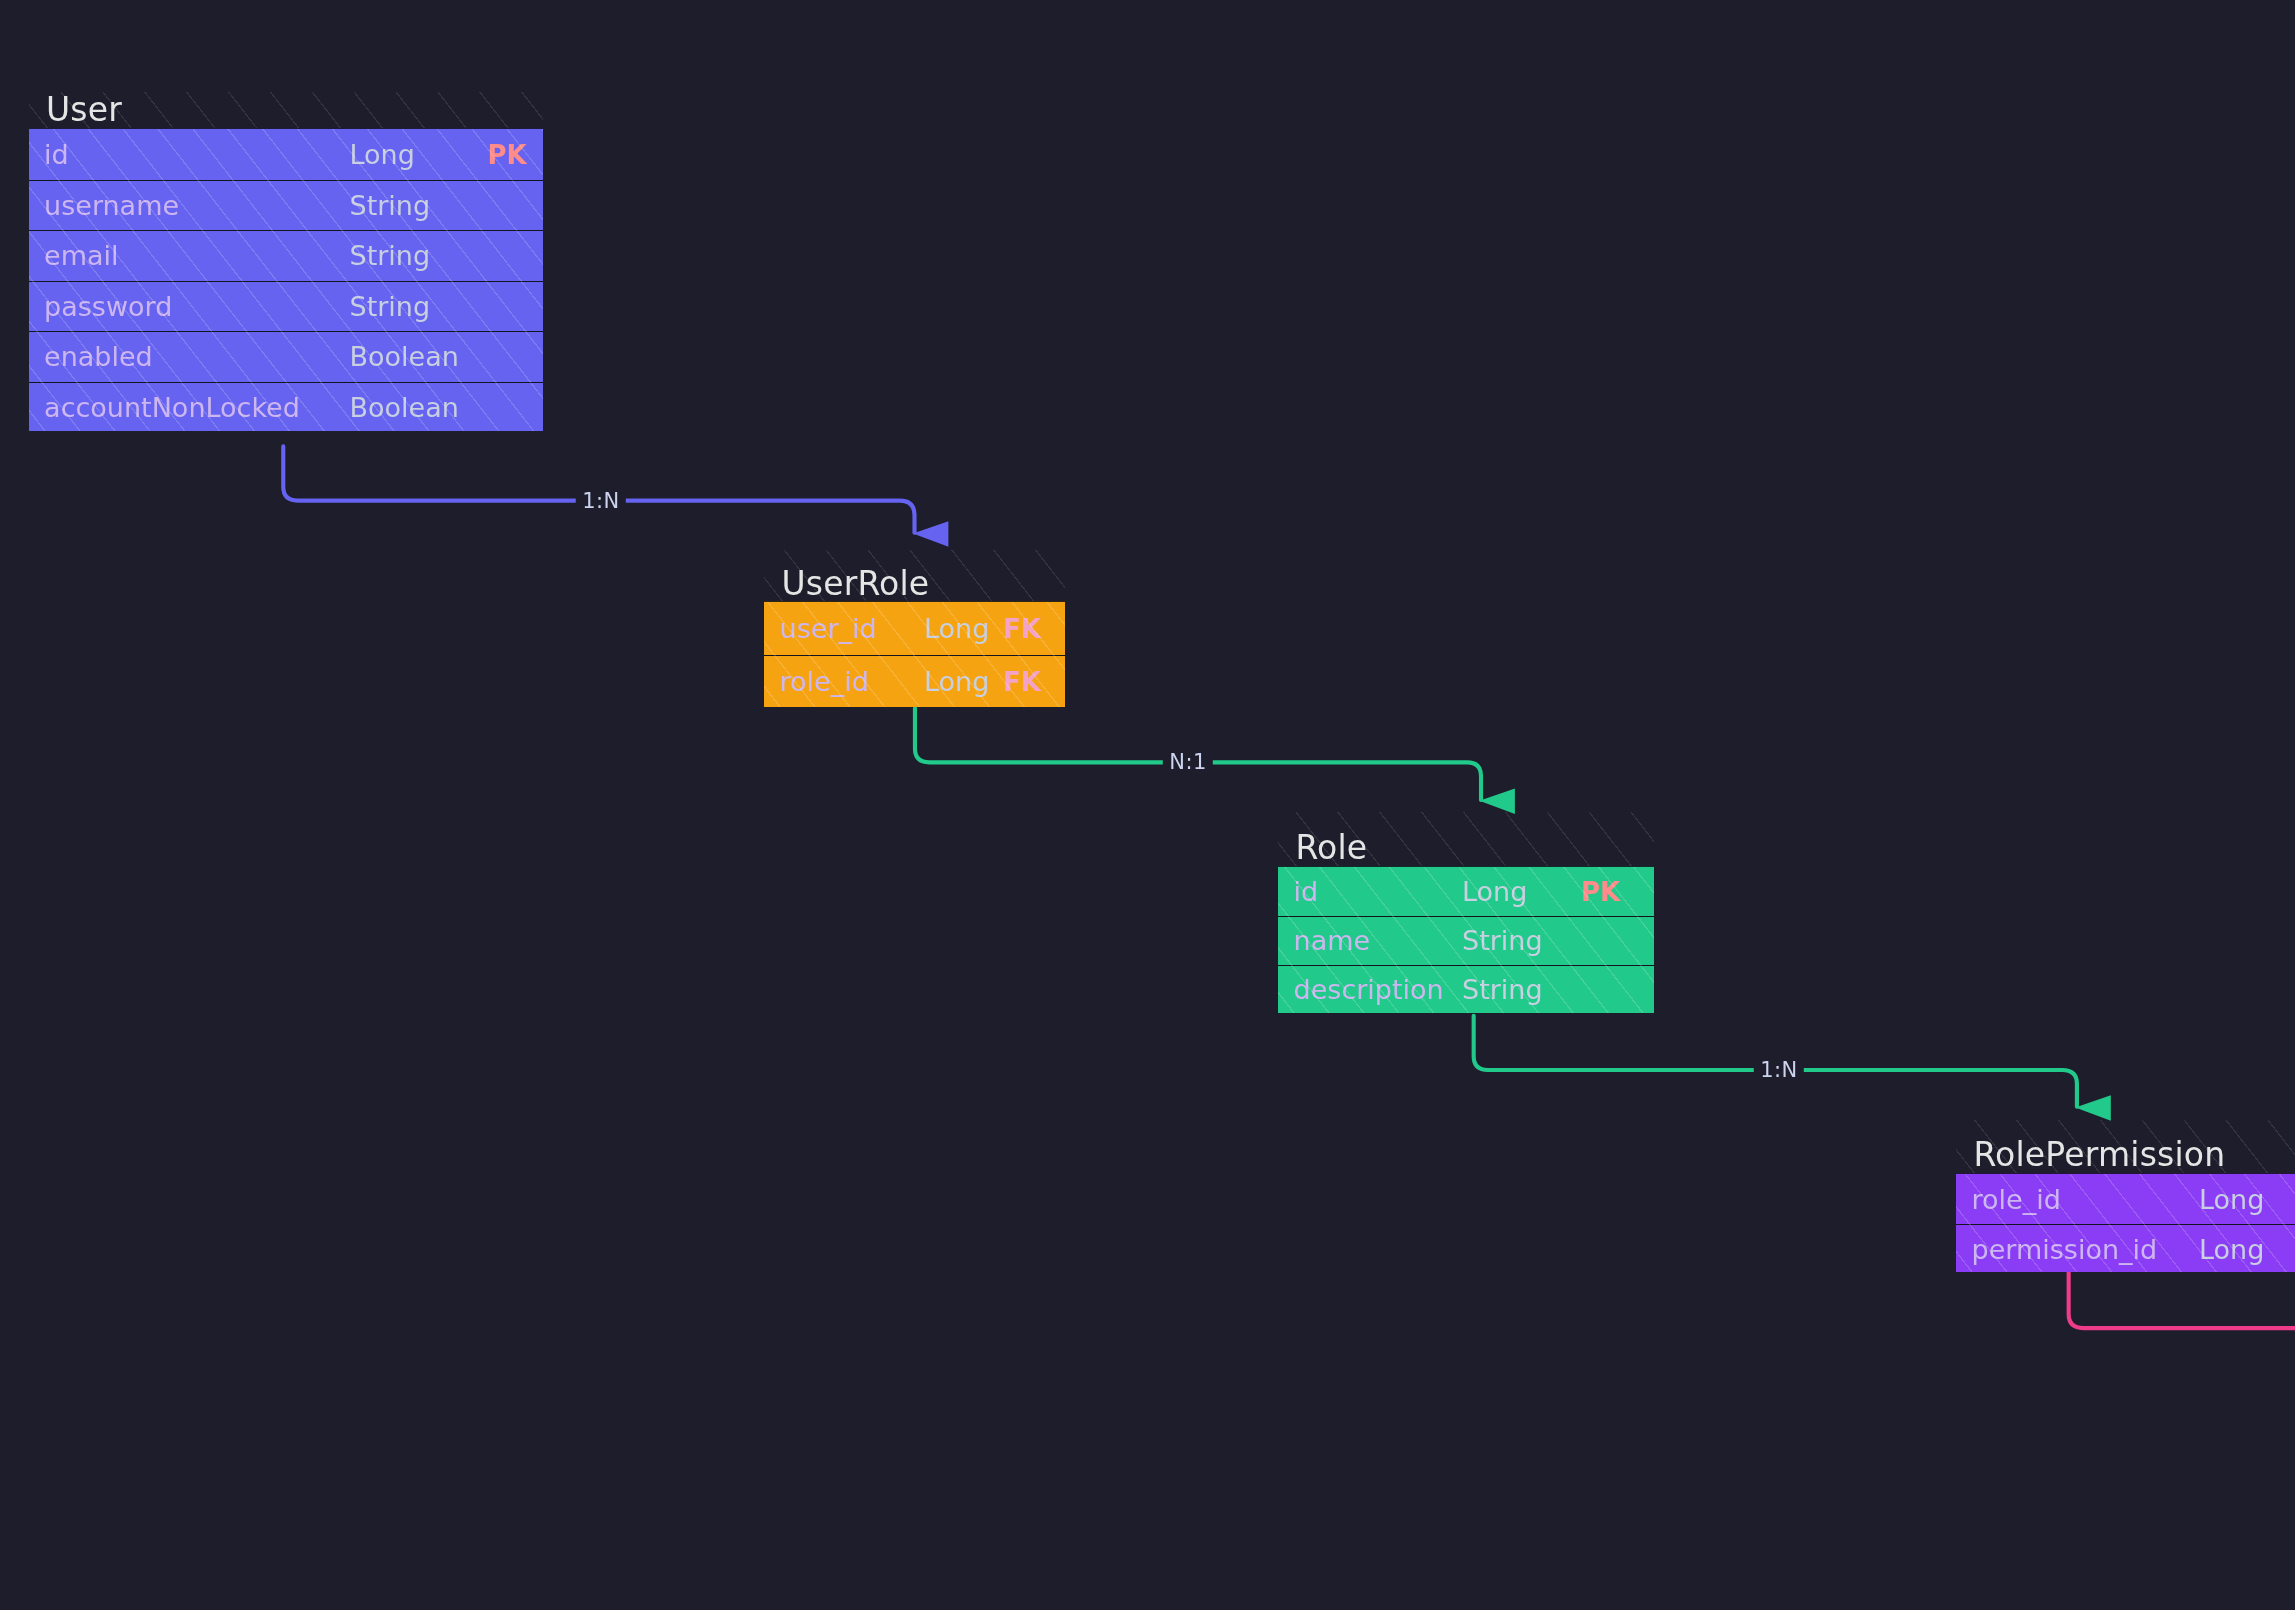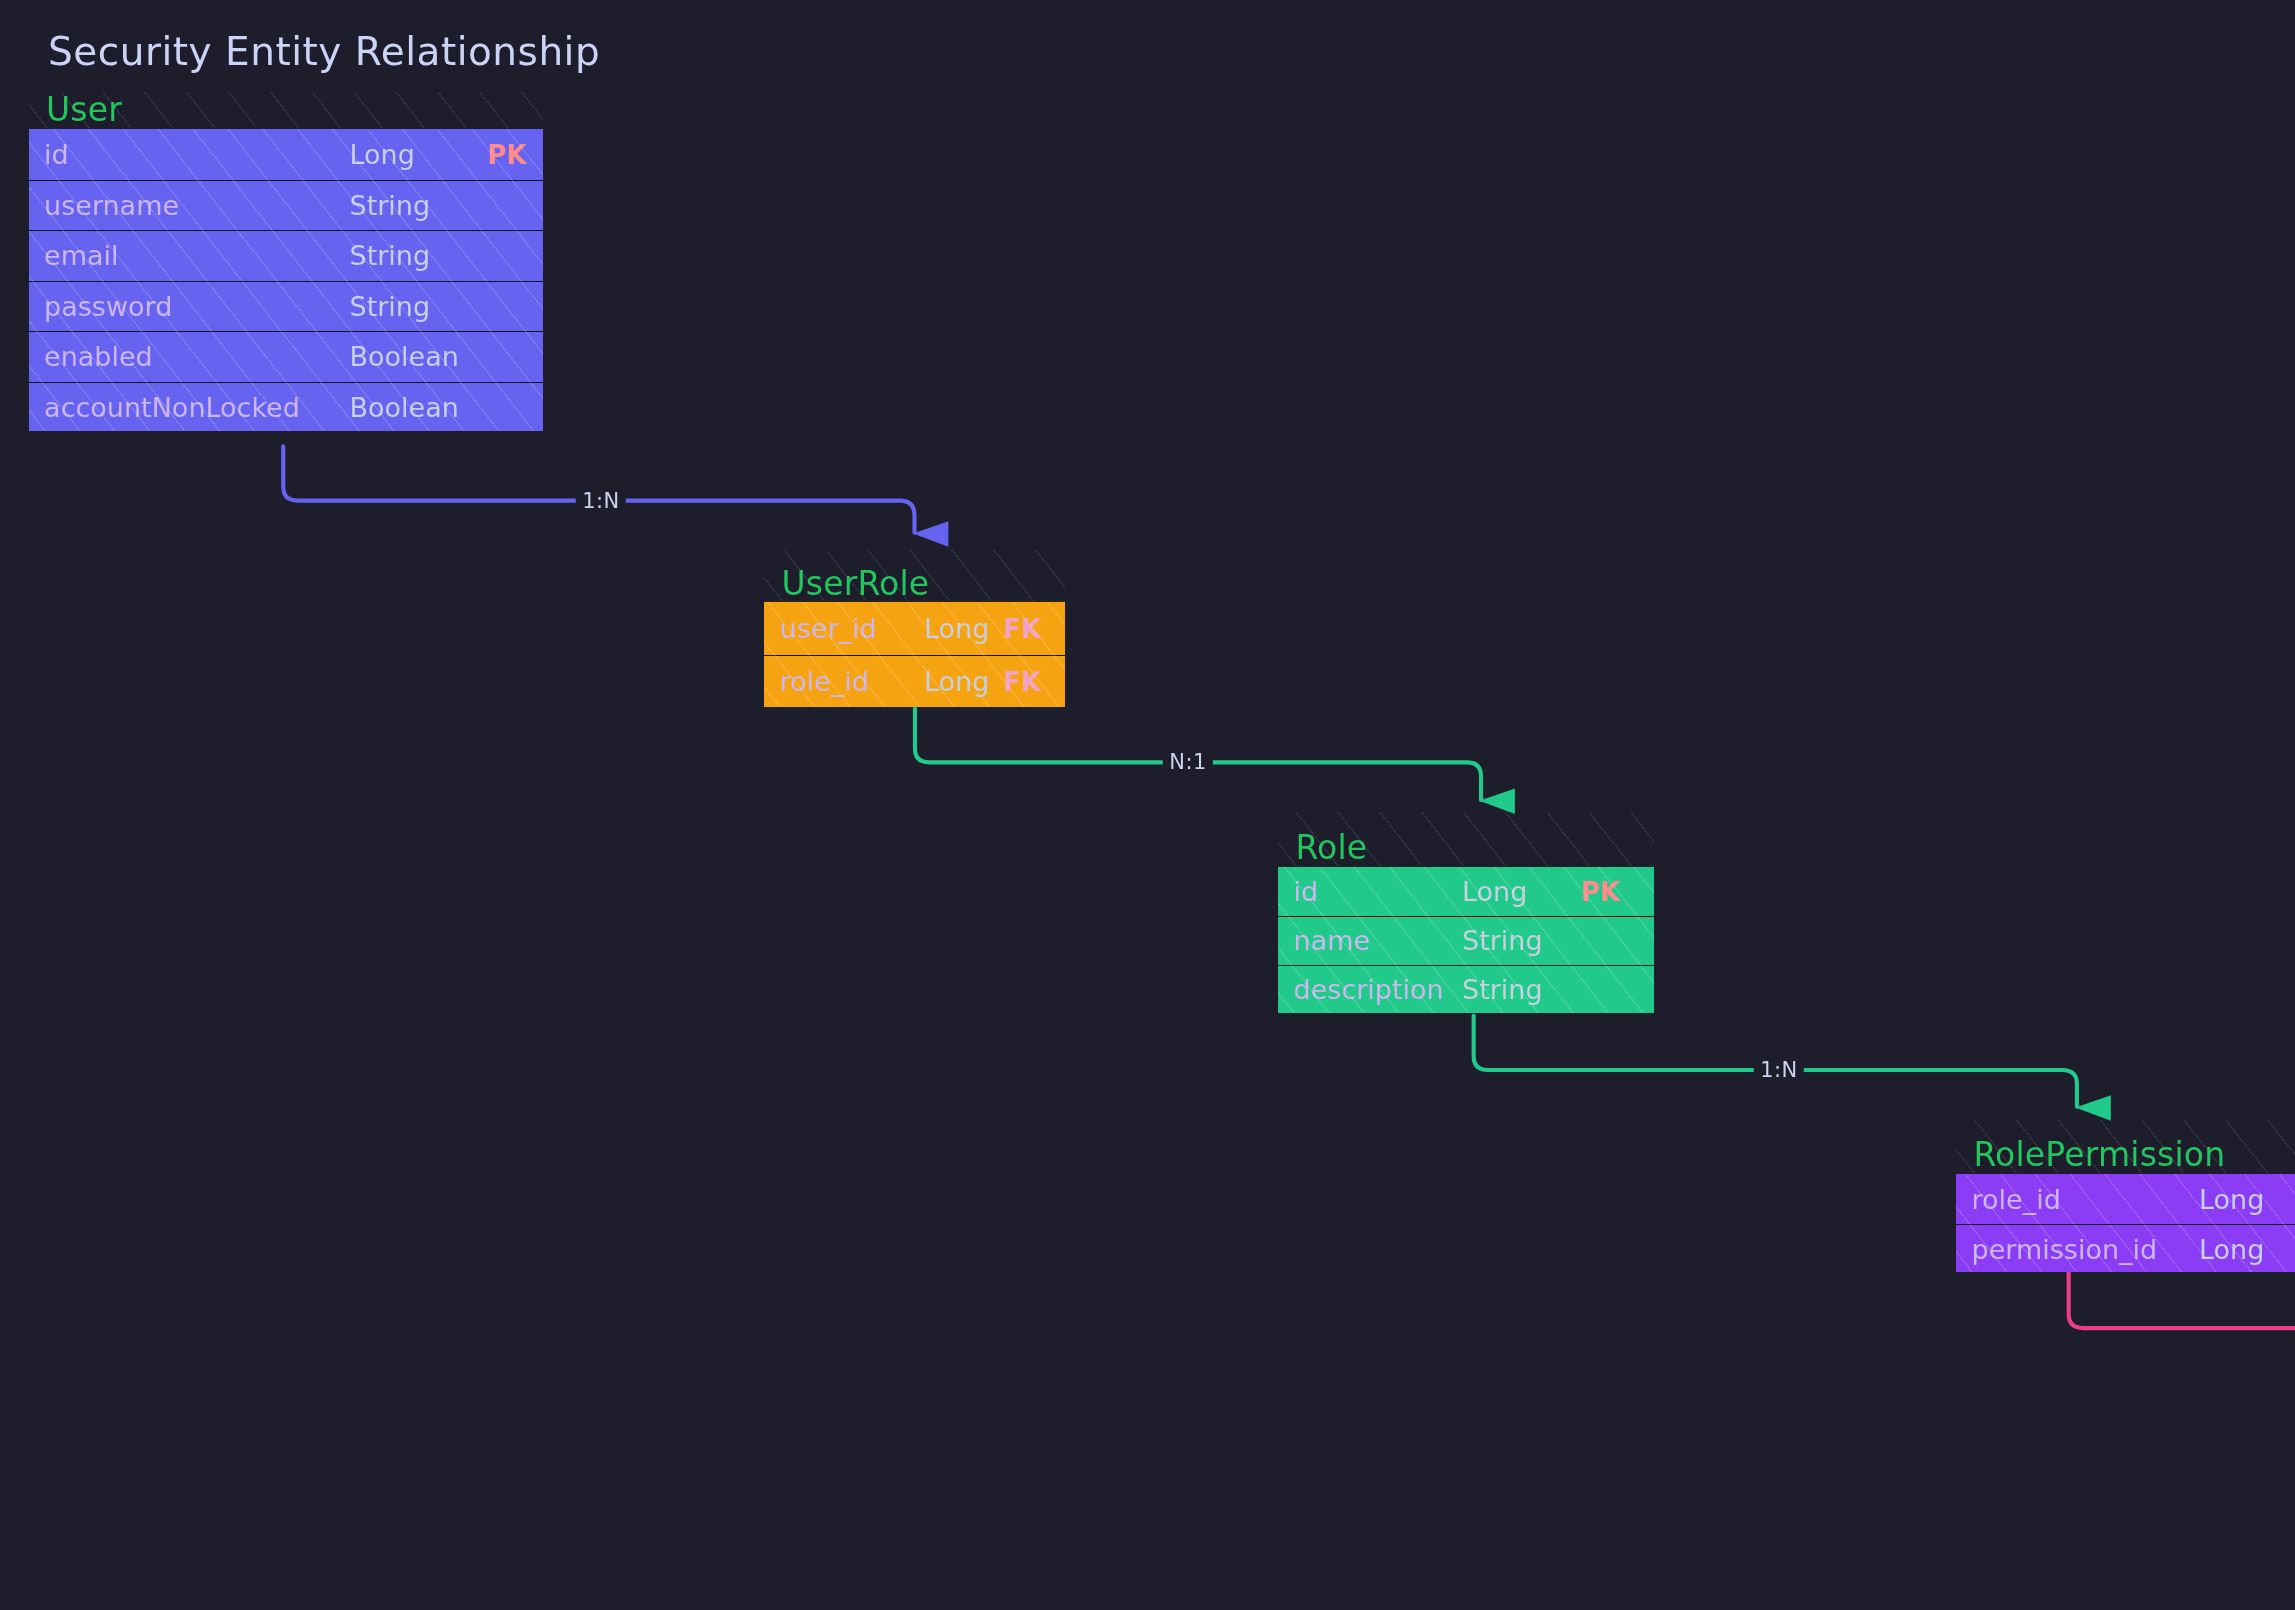--- a/index.html
+++ b/index.html
@@ -20,21 +20,21 @@
     font-family:"DejaVu Sans", sans-serif;
     font-weight:400;
     white-space:nowrap;
   }
 
   
   .entity{position:absolute;}
   .entity-title{
     position:absolute;
     font-size:33px;
-    color:#22c55e;
+    color:#e5e5e5;
     white-space:nowrap;
     font-weight:400;
     letter-spacing:0.2px;
   }
   .entity-body{
     position:absolute;
     box-sizing:border-box;
   }
   .row{
     position:absolute;left:0;right:0;
@@ -110,21 +110,20 @@
         <marker id="arrow-3" markerWidth="7" markerHeight="9" refX="3.2" refY="8.4" orient="auto" markerUnits="strokeWidth">
           <path d="M0.4,0.2 L6.6,0.2 L3.4,8.8 Z" fill="#EE3B8A"></path>
         </marker>
       </defs>
       <path d="M 617 972 L 617 1060 Q 617 1090 648 1090 L 1960 1090 Q 1992 1090 1992 1122 L 1992 1160" fill="none" stroke="#6563F0" stroke-width="9" stroke-linecap="round" stroke-linejoin="round" marker-end="url(#arrow-0)"></path>
       <path d="M 1993 1542 L 1993 1630 Q 1993 1660 2024 1660 L 3196 1660 Q 3226 1660 3226 1690 L 3226 1742" fill="none" stroke="#21C98A" stroke-width="9" stroke-linecap="round" stroke-linejoin="round" marker-end="url(#arrow-1)"></path>
       <path d="M 3210 2212 L 3210 2300 Q 3210 2330 3241 2330 L 4492 2330 Q 4524 2330 4524 2360 L 4524 2410" fill="none" stroke="#21C98A" stroke-width="9" stroke-linecap="round" stroke-linejoin="round" marker-end="url(#arrow-2)"></path>
       <path d="M 4506 2768 L 4506 2862 Q 4506 2892 4538 2892 L 5810 2892 Q 5842 2892 5842 2922 L 5842 2964" fill="none" stroke="#EE3B8A" stroke-width="9" stroke-linecap="round" stroke-linejoin="round" marker-end="url(#arrow-3)"></path>
     </svg>
 
-  <div class="diagram-title">Security Entity Relationship</div>
 
   <div id="entities">
       <div class="entity" style="left: 28.5px; top: 92px; width: 514px; height: 339px;">
         <div style="position: absolute; left: 0px; top: 0px; width: 514px; height: 36px; overflow: hidden;">
           <div class="hatch dark"></div>
         </div>
         <div class="entity-title" style="left: 17.4px; top: -1.8px;">User</div>
         <div class="entity-body" style="left: 0px; top: 36px; width: 514px; height: 303px; background: rgb(101, 99, 240); border-top: 1.8px solid rgba(15, 15, 25, 0.85); overflow: hidden;">
           <div class="row" style="top: 0px; height: 51px;">
             <span class="fname">id</span>

